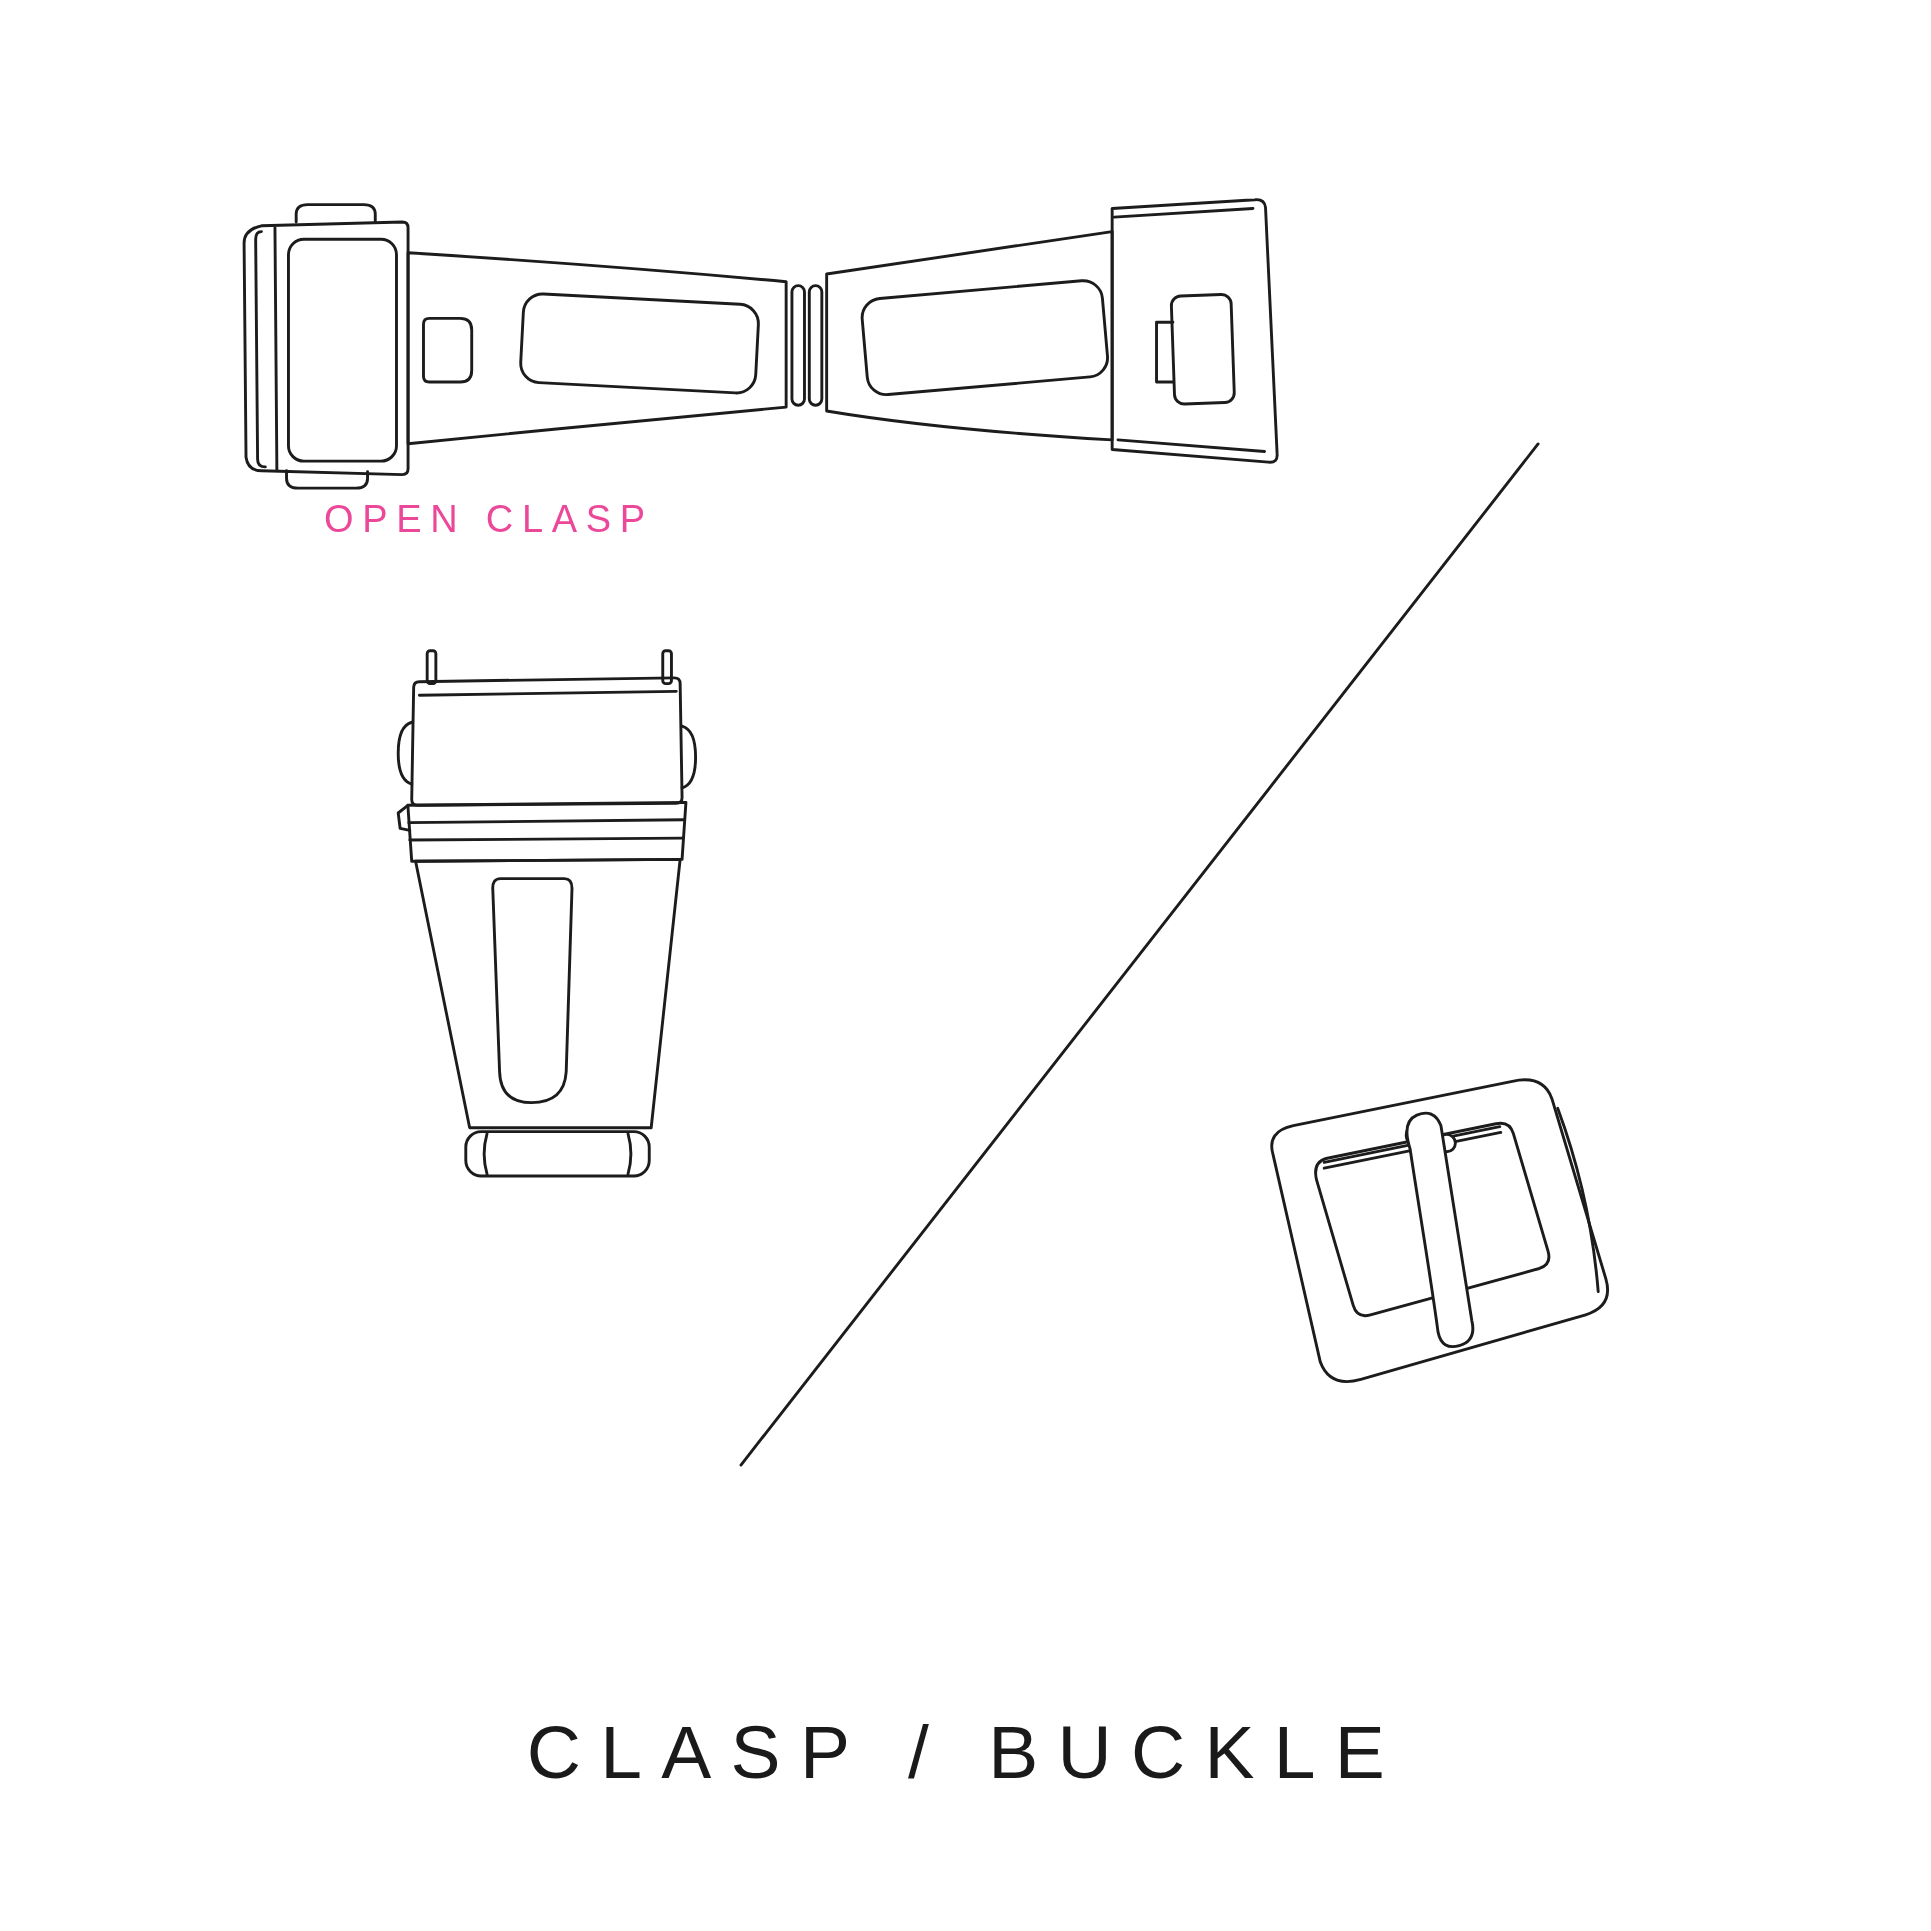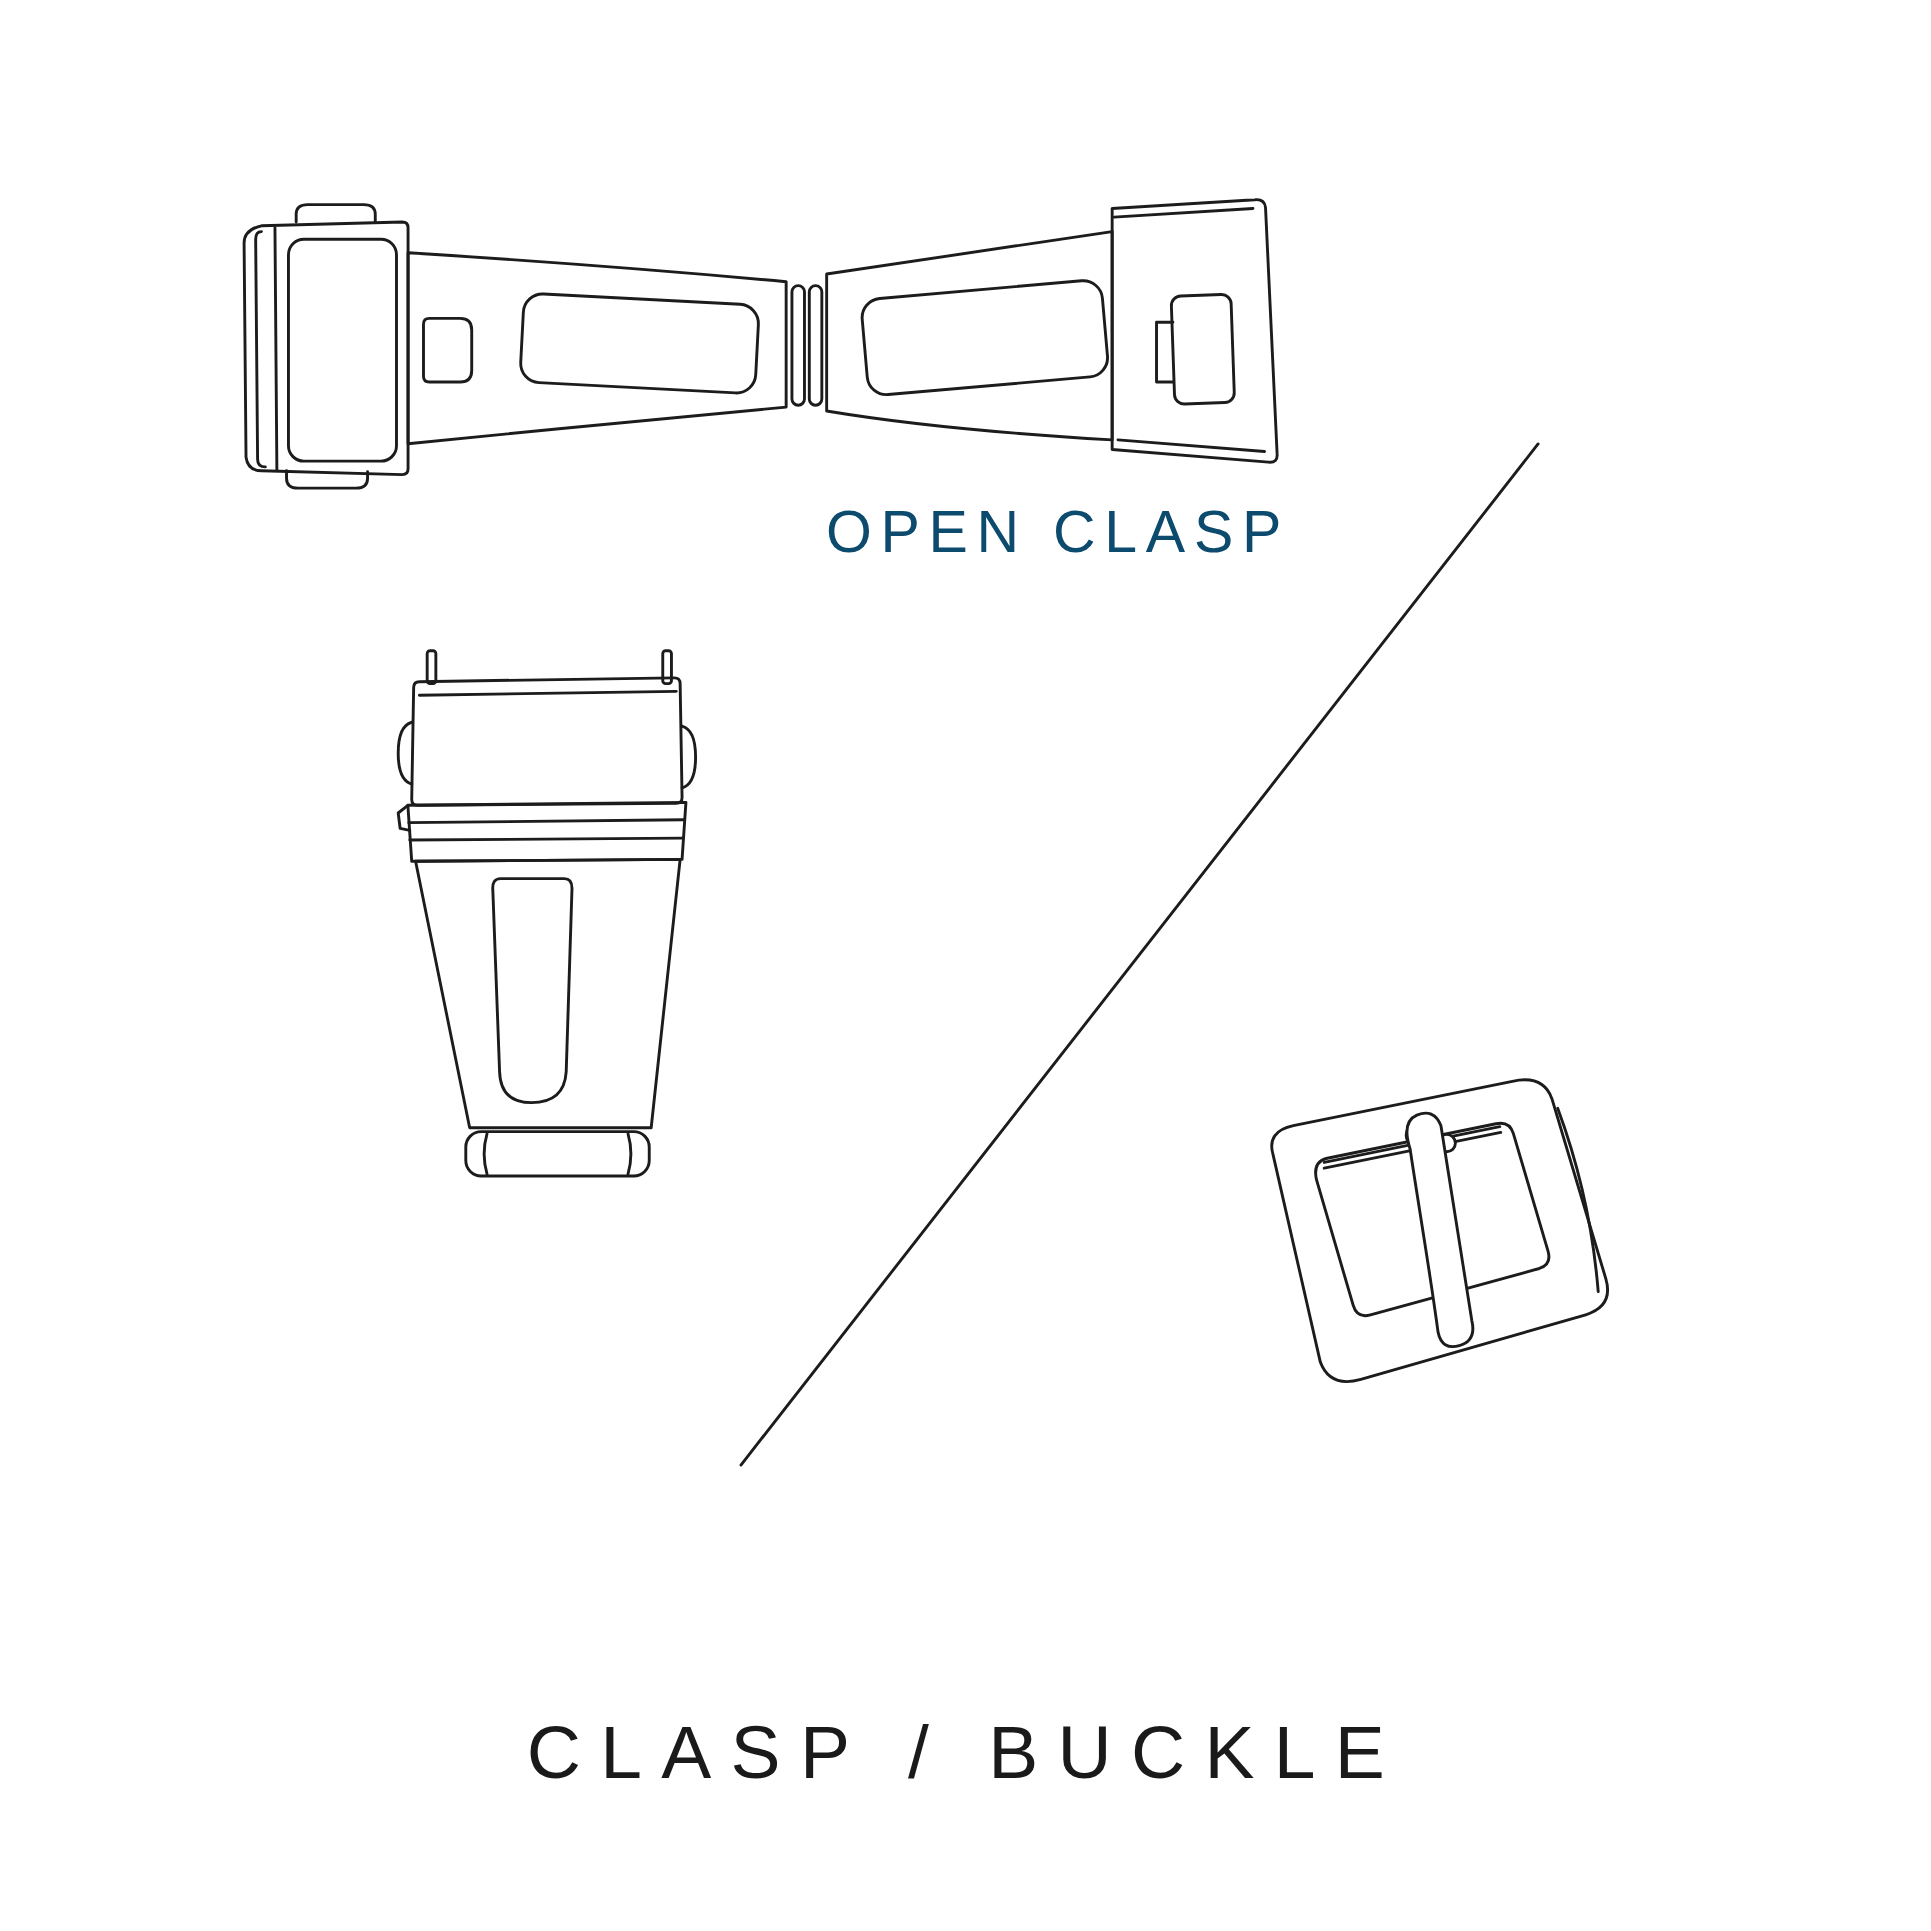--- a/index.html
+++ b/index.html
@@ -24,24 +24,24 @@
     stroke-linejoin: round;
   }
   .ink-fill {
     stroke: #1c1c1c;
     fill: #ffffff;
     stroke-width: 3;
     stroke-linecap: round;
     stroke-linejoin: round;
   }
   .caption {
-    color: #0c4a6e;
-    font-size: 59px;
+    color: #ec4899;
+    font-size: 38px;
     letter-spacing: 8.7px;
-    text-align: right;
+    text-align: left;
     white-space: nowrap;
     user-select: none;
   }
   .title {
     color: #1a1a1a;
     font-size: 75px;
     letter-spacing: 19.3px;
     font-weight: 500;
     text-align: center;
     white-space: nowrap;

